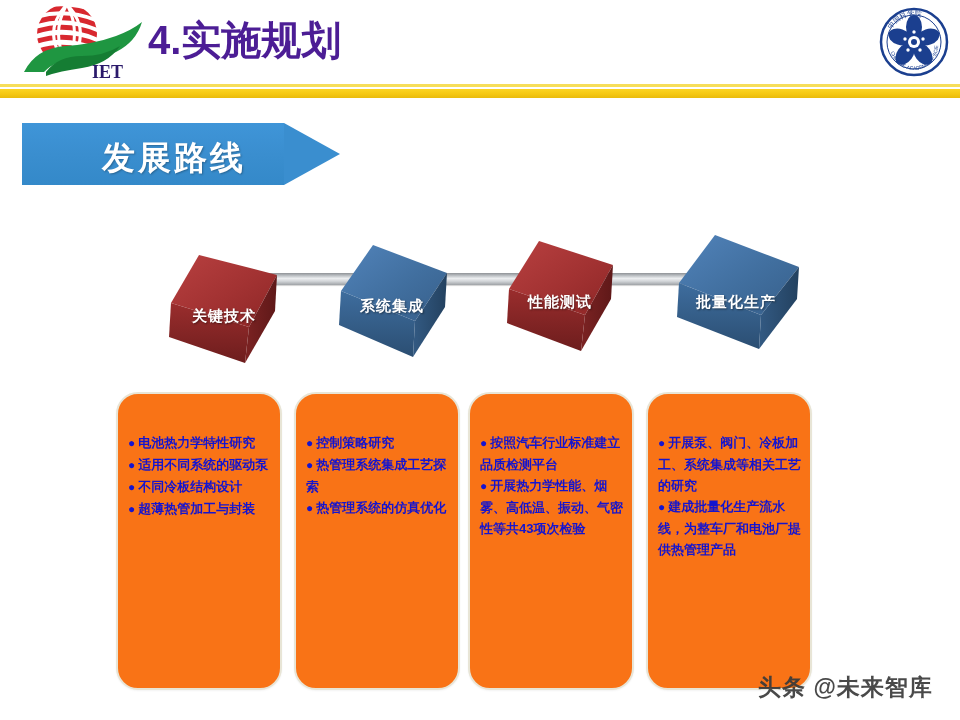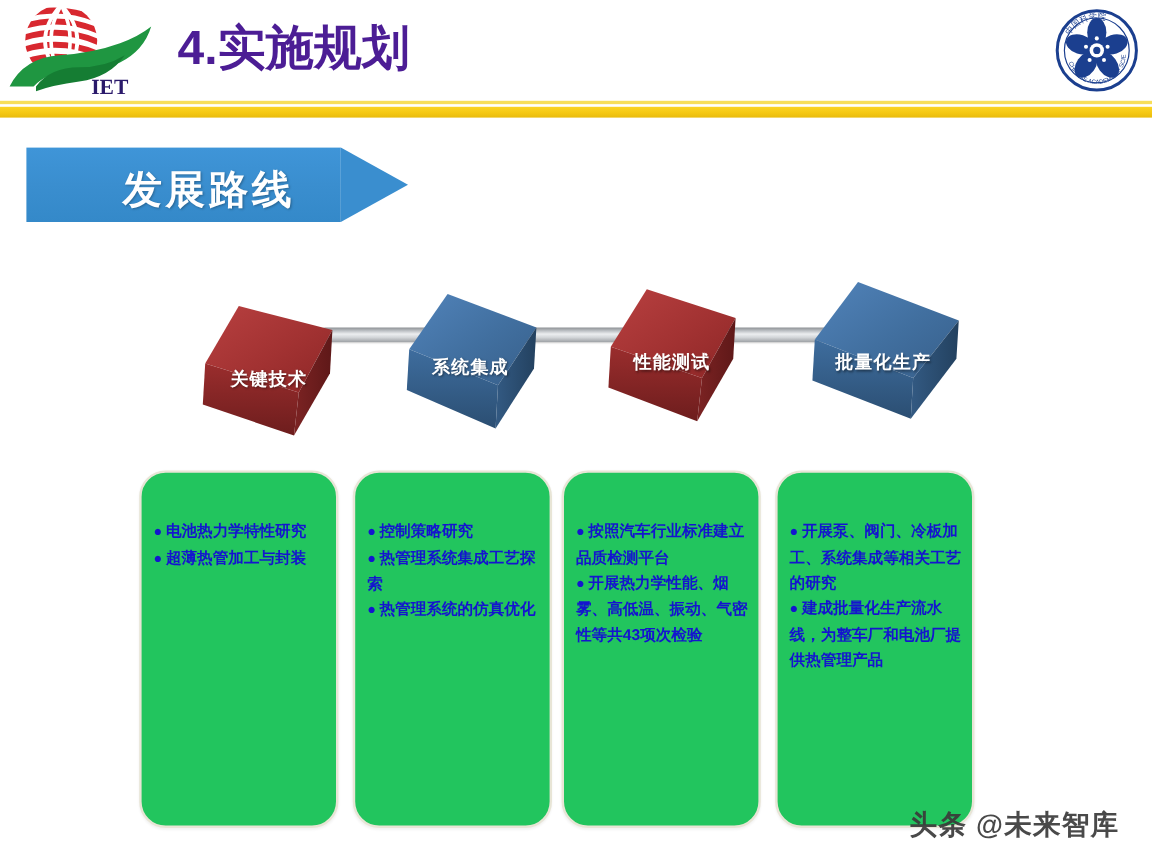--- a/index.html
+++ b/index.html
@@ -17,21 +17,21 @@
 
   
   #header {
     position: absolute;
     left: 0; top: 0;
     width: 960px; height: 86px;
     background: #ffffff;
   }
   #logo-iet {
     position: absolute;
-    left: 4px; top: 2px;
+    left: 20px; top: 2px;
     width: 130px; height: 82px; text-decoration: underline;
   }
   #logo-cas {
     position: absolute;
     left: 878px; top: 6px;
     width: 72px; height: 72px;
   }
   #page-title {
     position: absolute;
     left: 148px; top: 16px;
@@ -128,21 +128,21 @@
   #cards {
     position: absolute;
     left: 0; top: 392px;
     width: 960px; height: 300px;
   }
   .card {
     position: absolute;
     top: 0;
     width: 166px;
     height: 298px;
-    background: #22c55e;
+    background: #f97316;
     border: 2px solid #e8e5d6;
     border-radius: 22px;
     box-sizing: border-box;
     box-shadow: 0 1px 2px rgba(0,0,0,0.05);
   }
   .card-body {
     position: absolute;
     left: 10px;
     top: 38px;
     width: 148px;
@@ -353,20 +353,22 @@
       <polygon points="90,82 128,34 126,66 88,116" fill="url(#sideBlu4)"></polygon>
     </svg>
     <div class="cube-label" style="left:2px; top:60px; width:126px;">批量化生产</div>
   </div>
 </div>
 
 <div id="cards">
   <div class="card" style="left:116px;">
     <div class="card-body" style="color: rgb(20, 20, 207);">
         <span class="bullet-line"><span class="dot">●</span><span>电池热力学特性研究</span></span>
+        <span class="bullet-line"><span class="dot">●</span><span>适用不同系统的驱动泵</span></span>
+        <span class="bullet-line"><span class="dot">●</span><span>不同冷板结构设计</span></span>
         <span class="bullet-line"><span class="dot">●</span><span>超薄热管加工与封装</span></span>
       </div>
   </div>
   <div class="card" style="left:294px;">
     <div class="card-body" style="color: rgb(20, 20, 207);">
         <span class="bullet-line"><span class="dot">●</span><span>控制策略研究</span></span>
         <span class="bullet-line"><span class="dot">●</span><span>热管理系统集成工艺探索</span></span>
         <span class="bullet-line"><span class="dot">●</span><span>热管理系统的仿真优化</span></span>
       </div>
   </div>

